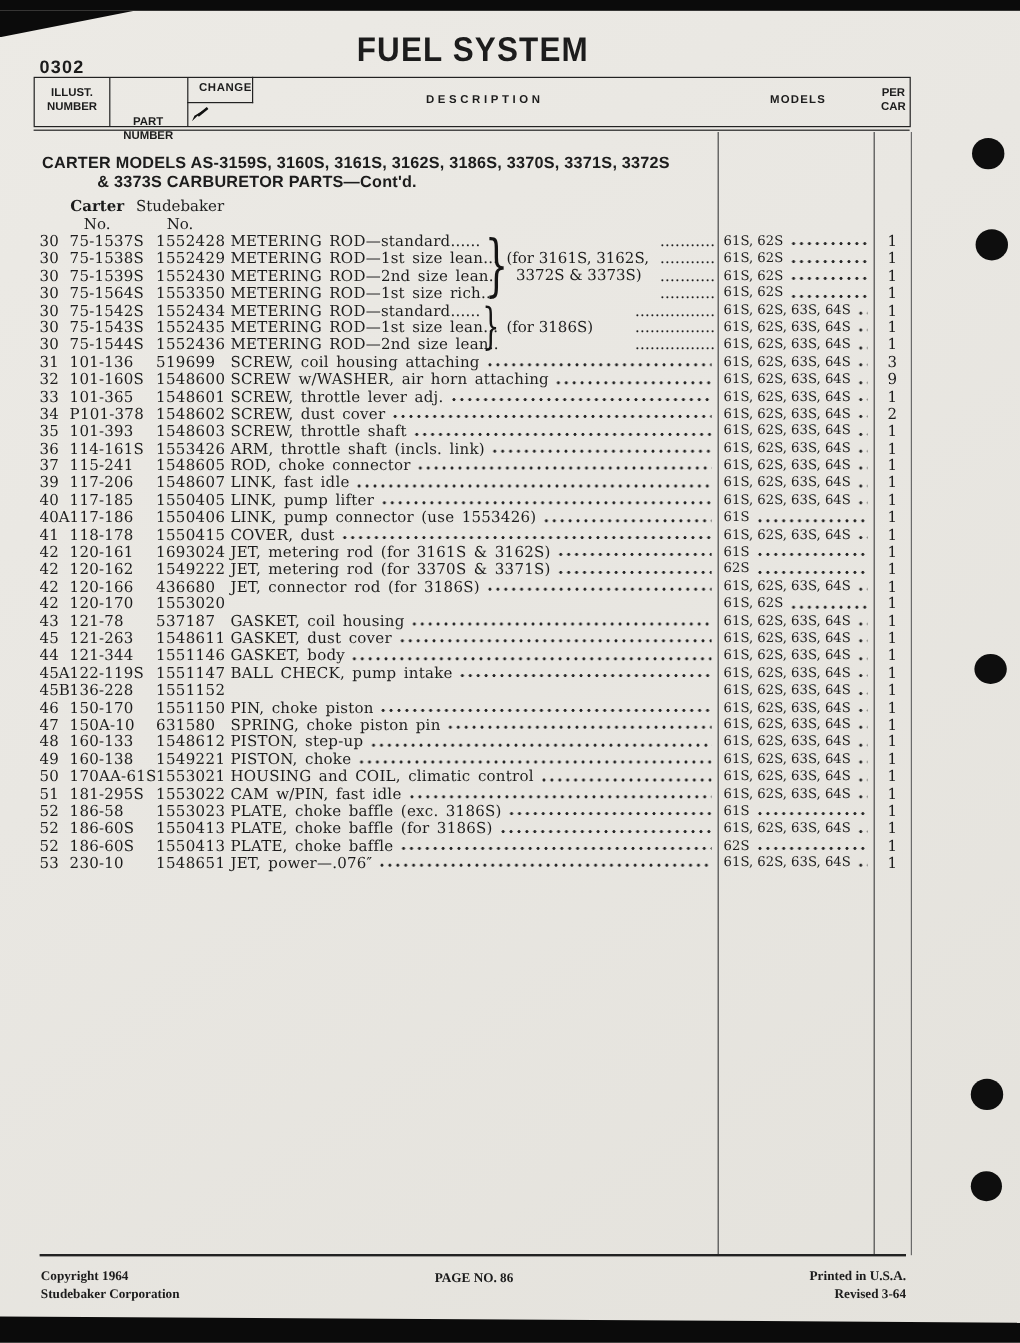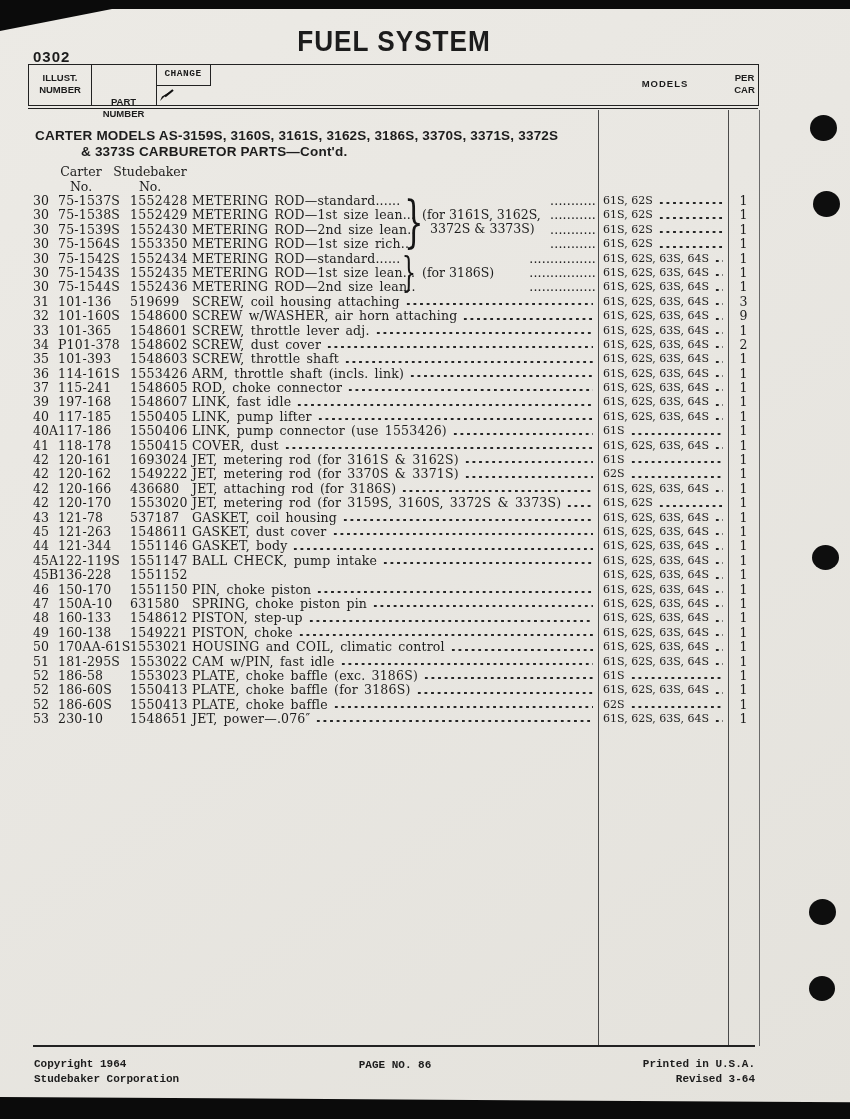--- a/index.html
+++ b/index.html
@@ -22,21 +22,21 @@
   .title{left:0;top:26px;width:788px;text-align:center;
     font-family:"Liberation Sans",sans-serif;font-weight:bold;font-size:27px;
     letter-spacing:1px;transform:scale(0.97,1.06);}
   .headbox{left:28px;top:64px;width:729px;height:40px;border:1.6px solid #222;
     font-family:"Liberation Sans",sans-serif;font-weight:bold;font-size:9.5px;
     line-height:12px;}
   .headbox .sep{position:absolute;top:0;bottom:0;width:1.2px;background:#222;}
   .hlab{position:absolute;text-align:center;}
   .changebox{position:absolute;left:127px;top:-1px;width:54px;height:21px;
     border-right:1.2px solid #222;border-bottom:1.2px solid #222;
-    text-align:center;line-height:20px;letter-spacing:0.5px;font-family:Liberation Mono, monospace;}
+    text-align:right;line-height:20px;letter-spacing:0.5px;}
   .rule2{left:28px;top:108px;width:730px;height:1.4px;background:#222;}
   
   .sechead{font-family:"Liberation Sans",sans-serif;font-weight:bold;
     font-size:13.5px;letter-spacing:0.2px;white-space:nowrap;}
   .subhead{font-size:12.5px;text-align:center;white-space:nowrap;}
   
   .vline{top:110px;height:936px;width:1.1px;background:#4a4a4a;}
   
   .rows{left:0;top:194px;width:850px;}
   .row{position:relative;height:14.4px;font-size:12.5px;line-height:14.3px;
@@ -58,21 +58,21 @@
   
   .brace{font-family:"DejaVu Serif",serif;color:#151515;
     transform-origin:center;position:absolute;}
   .brace1{left:396px;top:193px;font-size:56px;line-height:58px;
     transform:scaleX(0.55);}
   .brace2{left:396px;top:251px;font-size:41px;line-height:43px;
     transform:scaleX(0.55);}
   .gnote{position:absolute;font-size:12.5px;line-height:14.4px;white-space:nowrap;}
   
   .footrule{left:33px;top:1045px;width:722px;height:2px;background:#222;}
-  .foot{font-family:Liberation Mono, monospace;font-weight:bold;
+  .foot{font-family:Liberation Serif, serif;font-weight:bold;
     font-size:11px;line-height:15px;white-space:nowrap;}
 </style>
 </head>
 <body>
 
 <div class="abs topbar"></div>
 <div class="abs topwedge"></div>
 <div class="abs bottombar"></div>
 <div class="abs hole" style="left:810px;top:115px;width:27px;height:26px;"></div>
 <div class="abs hole" style="left:813px;top:191px;width:27px;height:26px;"></div>
@@ -94,38 +94,41 @@
     <div>PART</div>
     <div>NUMBER</div>
   </div>
   <div class="changebox">
     <span>CHANGE</span>
   </div>
   <svg class="abs" style="left:130px;top:24px;" width="15" height="13" viewBox="0 0 15 13">
     <path d="M14 1 L5 8 L1 12 L3 7.5 Z" fill="#111"></path>
     <path d="M14 1 L6 7.5" stroke="#111" stroke-width="2.2"></path>
   </svg>
+  <div class="hlab" style="left:200px;top:13px;width:350px;letter-spacing:3px;">
+    <span>DESCRIPTION</span>
+  </div>
   <div class="hlab" style="left:572px;top:13px;width:128px;letter-spacing:1px;">
     <span>MODELS</span>
   </div>
   <div class="hlab" style="left:701px;top:7px;width:29px;">
     <div>PER</div>
     <div>CAR</div>
   </div>
 </div>
 <div class="abs rule2"></div>
 
 <div class="abs vline" style="left:598px;"></div>
 <div class="abs vline" style="left:728px;"></div>
 <div class="abs vline" style="left:759px;background:#6a6a6a;"></div>
 
 <div class="abs sechead" style="left:35px;top:128px;">CARTER MODELS AS-3159S, 3160S, 3161S, 3162S, 3186S, 3370S, 3371S, 3372S</div>
 <div class="abs sechead" style="left:81px;top:144px;">&amp; 3373S CARBURETOR PARTS—Cont'd.</div>
 
-<div class="abs subhead" style="left:50px;top:164px;width:62px;">Carter</div>
+<div class="abs subhead" style="left:50px;top:164px;width:62px;font-weight:bold;">Carter</div>
 <div class="abs subhead" style="left:50px;top:179px;width:62px;">No.</div>
 <div class="abs subhead" style="left:110px;top:164px;width:80px;">Studebaker</div>
 <div class="abs subhead" style="left:110px;top:179px;width:80px;">No.</div>
 
 <div class="abs rows">
     <div class="row no-leader">
     <span class="cell c-illust">30</span>
     <span class="cell c-carter">75-1537S</span>
     <span class="cell c-stude">1552428</span>
     <span class="cell c-desc">
@@ -329,21 +332,21 @@
       <span class="trail"></span>
     </span>
     <span class="cell c-models">
       <span>61S, 62S, 63S, 64S</span>
       <span class="leader"></span>
     </span>
     <span class="cell c-per">1</span>
   </div>
     <div class="row">
     <span class="cell c-illust">39</span>
-    <span class="cell c-carter">197-168</span>
+    <span class="cell c-carter">117-206</span>
     <span class="cell c-stude">1548607</span>
     <span class="cell c-desc">
       <span>LINK, fast idle</span>
       <span class="leader"></span>
       <span class="trail"></span>
     </span>
     <span class="cell c-models">
       <span>61S, 62S, 63S, 64S</span>
       <span class="leader"></span>
     </span>
@@ -422,39 +425,34 @@
       <span>62S</span>
       <span class="leader"></span>
     </span>
     <span class="cell c-per">1</span>
   </div>
     <div class="row">
     <span class="cell c-illust">42</span>
     <span class="cell c-carter">120-166</span>
     <span class="cell c-stude">436680</span>
     <span class="cell c-desc">
-      <span>JET, attaching rod (for 3186S)</span>
+      <span>JET, connector rod (for 3186S)</span>
       <span class="leader"></span>
       <span class="trail"></span>
     </span>
     <span class="cell c-models">
       <span>61S, 62S, 63S, 64S</span>
       <span class="leader"></span>
     </span>
     <span class="cell c-per">1</span>
   </div>
     <div class="row">
     <span class="cell c-illust">42</span>
     <span class="cell c-carter">120-170</span>
     <span class="cell c-stude">1553020</span>
-    <span class="cell c-desc">
-      <span>JET, metering rod (for 3159S, 3160S, 3372S &amp; 3373S)</span>
-      <span class="leader"></span>
-      <span class="trail"></span>
-    </span>
     <span class="cell c-models">
       <span>61S, 62S</span>
       <span class="leader"></span>
     </span>
     <span class="cell c-per">1</span>
   </div>
     <div class="row">
     <span class="cell c-illust">43</span>
     <span class="cell c-carter">121-78</span>
     <span class="cell c-stude">537187</span>

